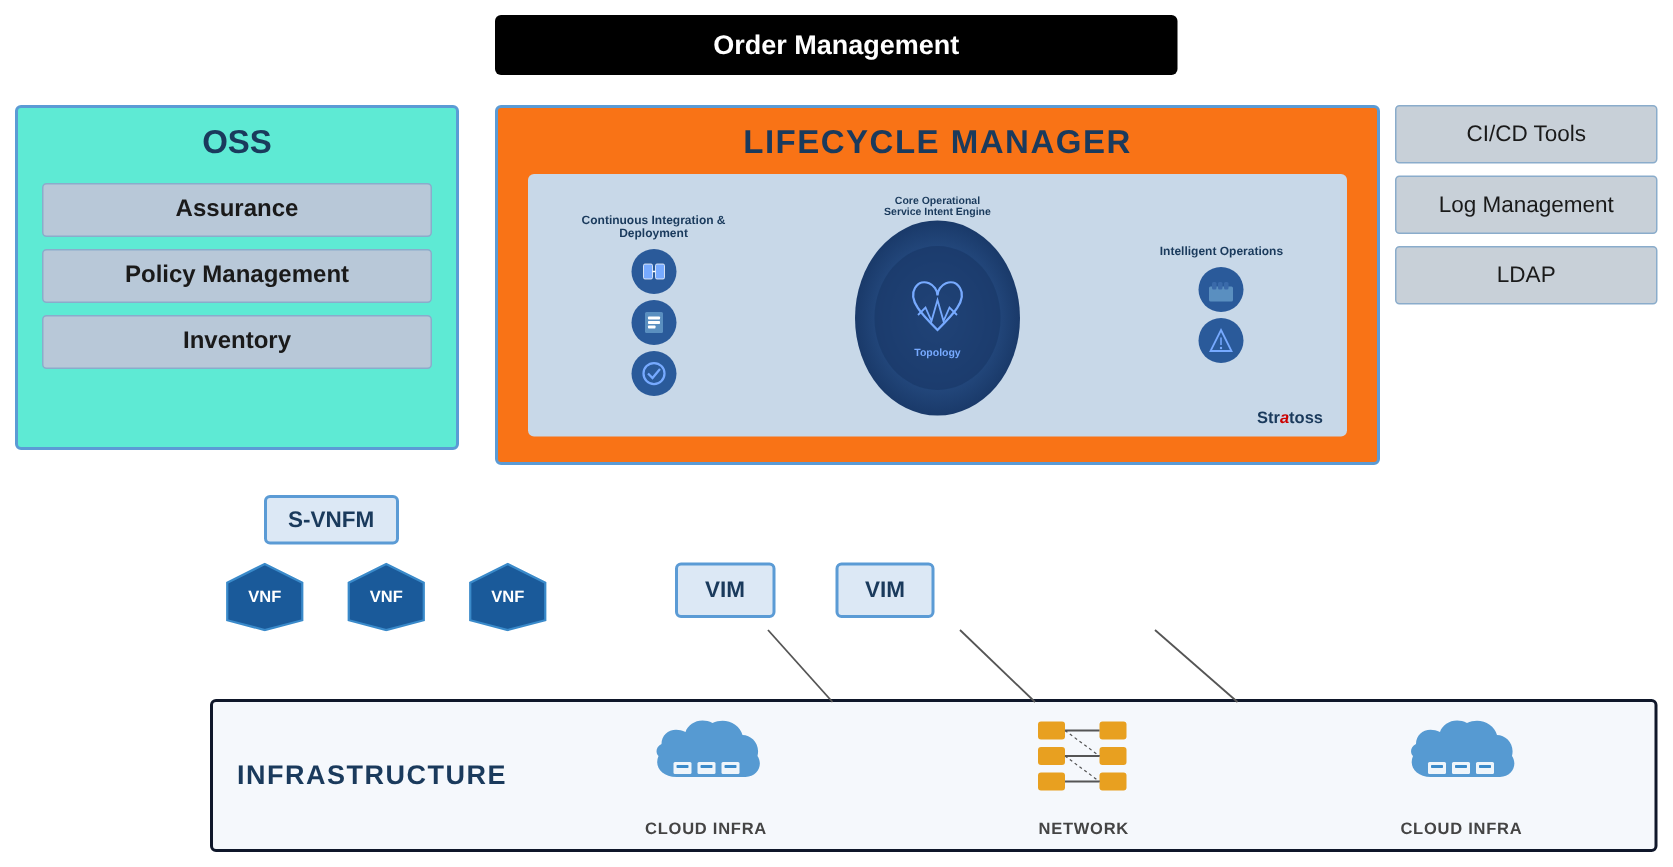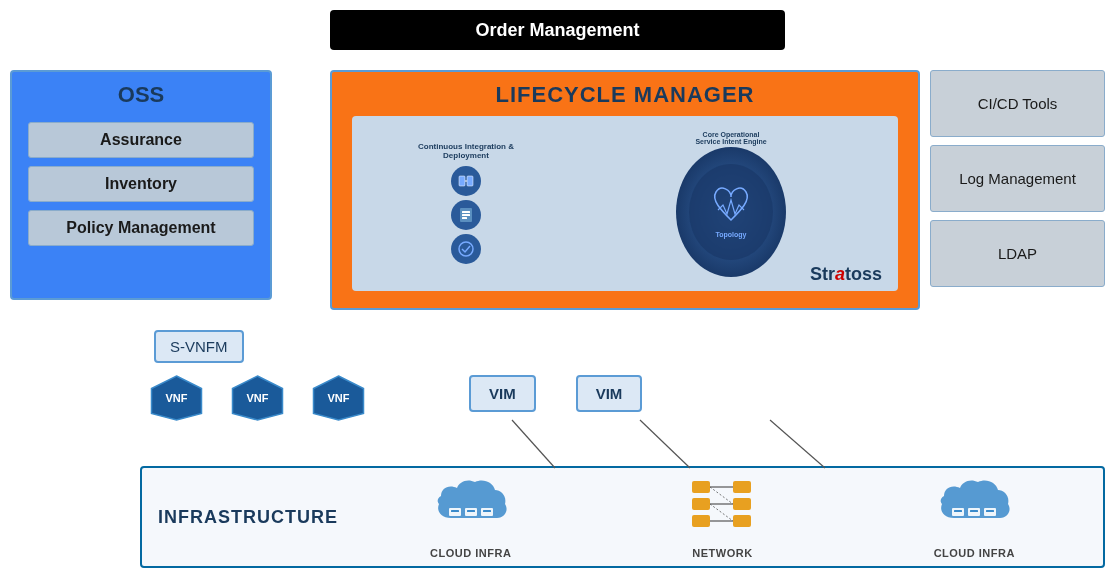--- a/index.html
+++ b/index.html
@@ -29,25 +29,25 @@
       color: #fff;
       font-size: 18px;
       font-weight: bold;
     }
 
     
     .oss-box {
       position: absolute;
       top: 70px;
       left: 10px;
-      width: 262px;
+      width: 296px;
       height: 230px;
       border: 2px solid #5b9bd5;
       border-radius: 4px;
-      background: #3b82f6;
+      background: #5eead4;
     }
     .oss-title {
       text-align: center;
       font-size: 22px;
       font-weight: bold;
       color: #1a3a5c;
       margin-top: 10px;
       margin-bottom: 14px;
     }
     .oss-item {
@@ -148,65 +148,65 @@
       color: #fff;
       font-size: 7px;
       font-weight: bold;
       text-align: center;
       padding: 8px;
     }
     .stratoss-logo {
       position: absolute;
       bottom: 6px;
       right: 16px;
-      font-size: 18px;
+      font-size: 11px;
       font-weight: bold;
     }
     .stratoss-strat { color: #1a3a5c; }
 
     
     .external-tools {
       position: absolute;
       top: 70px;
       right: 10px;
       width: 175px;
       display: flex;
       flex-direction: column;
       gap: 8px;
     }
     .ext-tool-item {
       background: #c8d0d8;
       border: 1px solid #8aaccb;
       border-radius: 3px;
-      padding: 24px 14px;
+      padding: 10px 14px;
       font-size: 15px;
       color: #1a1a1a;
       text-align: center;
     }
 
     
     .bottom-section {
       position: absolute;
       top: 330px;
       left: 10px;
       right: 10px;
       bottom: 10px;
     }
 
     
     .svnfm-box {
       position: absolute;
       top: 0;
-      left: 144px;
+      left: 166px;
       background: #dce8f5;
       border: 2px solid #5b9bd5;
       border-radius: 4px;
       padding: 6px 14px;
       font-size: 15px;
-      font-weight: normal;
+      font-weight: bold;
       color: #1a3a5c;
     }
 
     
     .vnf-row {
       position: absolute;
       top: 45px;
       left: 130px;
       display: flex;
       gap: 8px;
@@ -230,21 +230,21 @@
       z-index: 1;
       color: #fff;
       font-size: 11px;
       font-weight: bold;
     }
 
     
     .vim-sdnc-row {
       position: absolute;
       top: 45px;
-      left: 459px;
+      left: 440px;
       display: flex;
       gap: 40px;
       align-items: center;
     }
     .vim-box {
       background: #dce8f5;
       border: 2px solid #5b9bd5;
       border-radius: 4px;
       padding: 8px 18px;
       font-size: 15px;
@@ -252,21 +252,21 @@
       color: #1a3a5c;
     }
 
     
     .infra-box {
       position: absolute;
       top: 100px;
       left: 130px;
       right: 0;
       bottom: 0;
-      border: 2px solid #0369a1;
+      border: 2px solid #0f172a;
       border-radius: 4px;
       background: #f5f8fc;
       margin-top: 36px;
     }
     .infra-label {
       position: absolute;
       left: 16px;
       top: 50%;
       transform: translateY(-50%);
       font-size: 18px;
@@ -313,22 +313,22 @@
 </head>
 <body>
 
 <div class="order-mgmt-container">
   <span class="order-mgmt-label">Order Management</span>
 </div>
 
 <div class="oss-box">
   <div class="oss-title">OSS</div>
   <div class="oss-item">Assurance</div>
+  <div class="oss-item">Policy Management</div>
   <div class="oss-item">Inventory</div>
-  <div class="oss-item">Policy Management</div>
 </div>
 
 <div class="lifecycle-box">
   <div class="lifecycle-title">LIFECYCLE MANAGER</div>
   <div class="lifecycle-inner">
     <div class="lifecycle-diagram">
 
       <div class="lc-section">
         <div class="lc-section-title">Continuous Integration &amp;<br>Deployment</div>
         <div class="lc-icon-sm">
@@ -360,20 +360,38 @@
           <svg width="90" height="100" viewBox="0 0 90 100">
             <ellipse cx="45" cy="50" rx="42" ry="48" fill="#1a3a6a" opacity="0.8"></ellipse>
 
             <path d="M45 35 C45 28 35 22 30 30 C25 38 35 48 45 58 C55 48 65 38 60 30 C55 22 45 28 45 35Z" fill="none" stroke="#7af" stroke-width="1.5"></path>
             <polyline points="32,48 37,43 41,52 45,38 49,52 53,43 58,48" stroke="#7af" stroke-width="1.2" fill="none"></polyline>
             <text x="45" y="75" text-anchor="middle" fill="#7af" font-size="7" font-weight="bold">Topology</text>
           </svg>
         </div>
       </div>
 
+      <div class="lc-section">
+        <div class="lc-section-title">Intelligent Operations</div>
+        <div class="lc-icon-sm">
+          <svg width="20" height="20" viewBox="0 0 20 20">
+              <rect x="2" y="8" width="16" height="10" rx="1" fill="#5a8fc0"></rect>
+              <rect x="4" y="5" width="3" height="5" rx="1" fill="#3a6aaa"></rect>
+              <rect x="8" y="5" width="3" height="5" rx="1" fill="#3a6aaa"></rect>
+              <rect x="12" y="5" width="3" height="5" rx="1" fill="#3a6aaa"></rect>
+            </svg>
+        </div>
+        <div class="lc-icon-sm">
+          <svg width="20" height="20" viewBox="0 0 20 20">
+              <polygon points="10,3 17,17 3,17" fill="none" stroke="#7af" stroke-width="1.2"></polygon>
+              <line x1="10" y1="8" x2="10" y2="13" stroke="#7af" stroke-width="1"></line>
+              <circle cx="10" cy="15" r="0.8" fill="#7af"></circle>
+            </svg>
+        </div>
+      </div>
     </div>
 
     <div class="stratoss-logo">
       <span class="stratoss-strat">Str</span><span style="color:#cc0000;font-style:italic;">a</span><span class="stratoss-strat">toss</span>
     </div>
   </div>
 </div>
 
 <div class="external-tools">
   <div class="ext-tool-item">CI/CD Tools</div>

